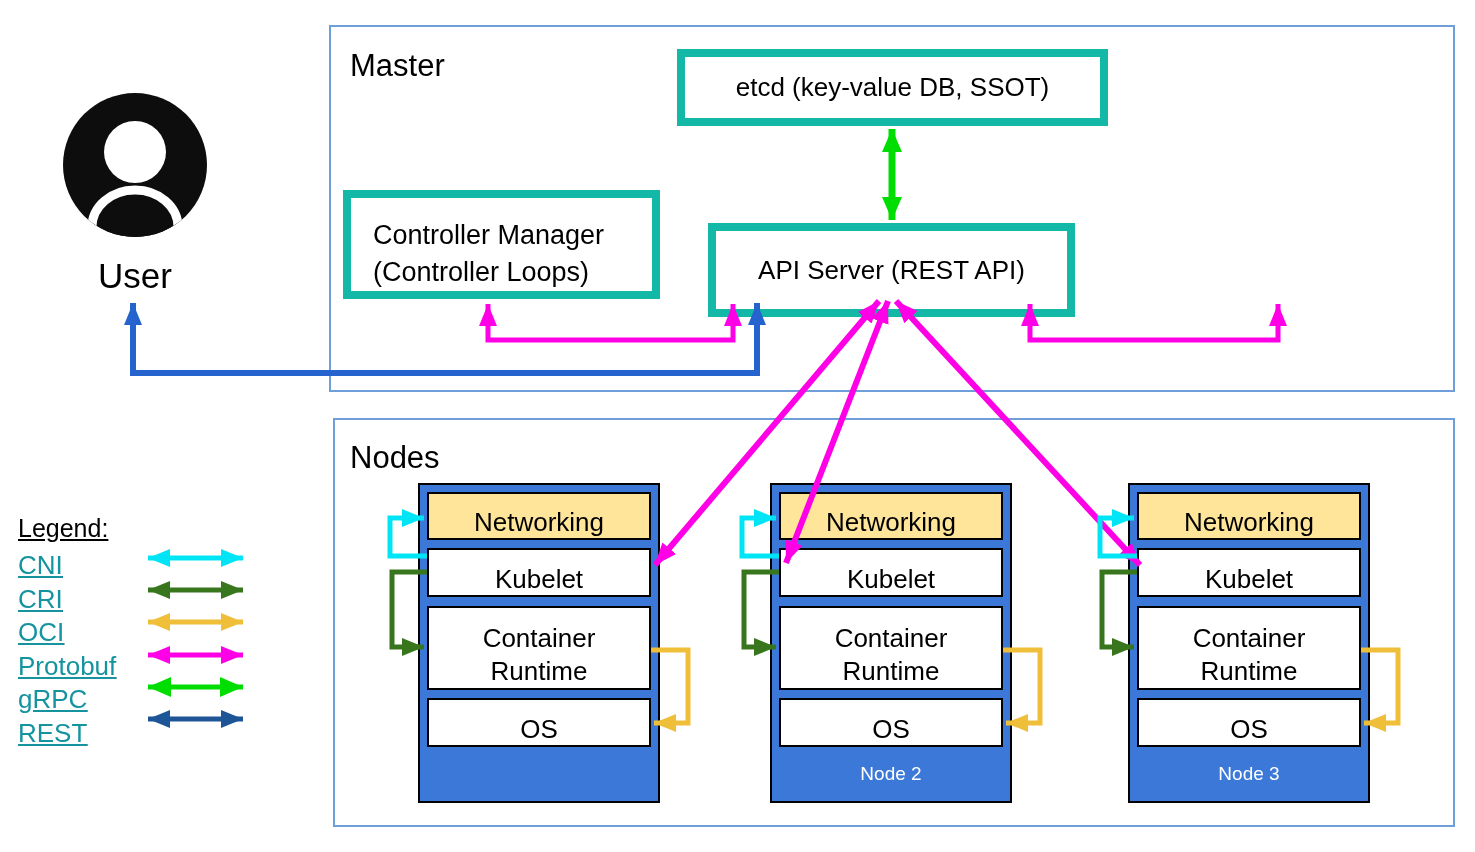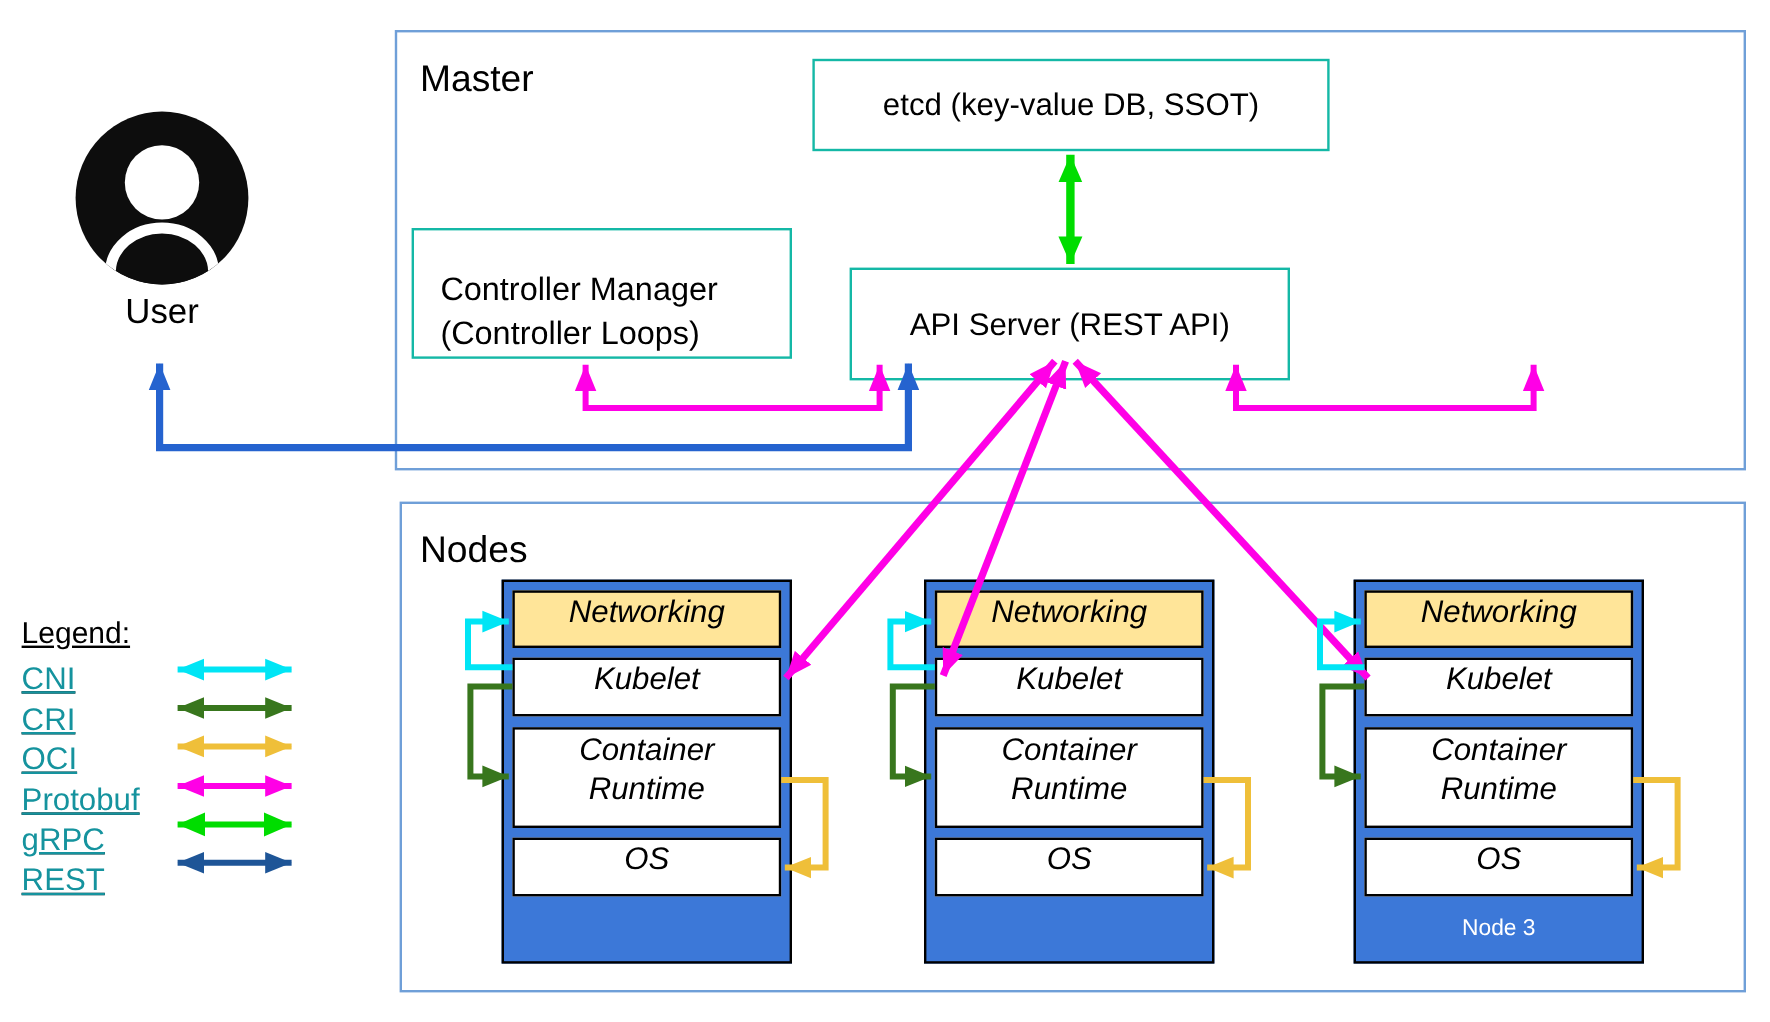--- a/index.html
+++ b/index.html
@@ -7,34 +7,34 @@
   body { font-family: "Liberation Sans", sans-serif; color:#000; }
   #canvas { position:relative; width:1475px; height:852px; background:#fff; overflow:hidden; }
 
   .section { position:absolute; border:2px solid #6f9fd8; background:#fff; }
   #master-section { left:329px; top:25px; width:1126px; height:367px; }
   #nodes-section  { left:333px; top:418px; width:1122px; height:409px; }
   .section-title { position:absolute; font-size:31px; color:#000; }
   #master-title { left:350px; top:48px; }
   #nodes-title  { left:350px; top:440px; }
 
-  .obox { position:absolute; border:2px solid #14b8a6; background:#fff; display:flex; align-items:center; justify-content:center; font-size:26px; text-align:center; }
+  .obox { position:absolute; border:8px solid #14b8a6; background:#fff; display:flex; align-items:center; justify-content:center; font-size:26px; text-align:center; }
   #etcd-box { left:677px; top:49px;  width:431px; height:77px; }
   #api-box  { left:708px; top:223px; width:367px; height:94px; }
   #cm-box   { left:343px; top:190px; width:317px; height:109px; flex-direction:column; align-items:flex-start; justify-content:flex-end; padding-left:22px; text-align:left; font-size:27px; line-height:37px; }
   #sched-box{ left:1123px; top:191px; width:317px; height:109px; flex-direction:column; align-items:flex-start; justify-content:center; padding-left:22px; text-align:left; font-size:27px; line-height:37px; }
 
   
   #user-figure { position:absolute; left:60px; top:90px; width:150px; }
-  #user-label { position:absolute; left:60px; top:244px; width:150px; text-align:center; font-size:29px; }
+  #user-label { position:absolute; left:60px; top:256px; width:150px; text-align:center; font-size:35px; }
 
   
   .node { position:absolute; top:483px; width:242px; height:320px; background:#3c78d8; border:2px solid #000; }
   #node-1 { left:418px; } #node-2 { left:770px; } #node-3 { left:1128px; }
-  .layer { position:absolute; left:7px; width:224px; border:2px solid #000; background:#fff; display:flex; align-items:flex-start; justify-content:center; font-size:26px; text-align:center;font-style:italic; }
+  .layer { position:absolute; left:7px; width:224px; border:2px solid #000; background:#fff; display:flex; align-items:flex-end; justify-content:center; font-size:26px; text-align:center; }
   .layer.networking { top:7px;   height:48px; background:#ffe599; }
   .layer.kubelet    { top:63px;  height:49px; }
   .layer.runtime    { top:121px; height:84px; line-height:33px; }
   .layer.runtime span { display:block; max-width:150px; }
   .layer.os         { top:213px; height:49px; }
   .node-label { position:absolute; left:0; bottom:16px; width:100%; text-align:center; color:#fff; font-size:19px; }
 
   
   #legend { position:absolute; left:18px; top:514px; width:130px;text-decoration:underline; }
   #legend-title { font-size:25px; color:#000; margin-bottom:6px; }
@@ -100,20 +100,21 @@
       </div>
     <div class="layer kubelet">
         <span>Kubelet</span>
       </div>
     <div class="layer runtime">
         <span>Container Runtime</span>
       </div>
     <div class="layer os">
         <span>OS</span>
       </div>
+    <div class="node-label">Node 2</div>
   </div>
   <div class="node" id="node-3">
     <div class="layer networking">
         <span>Networking</span>
       </div>
     <div class="layer kubelet">
         <span>Kubelet</span>
       </div>
     <div class="layer runtime">
         <span>Container Runtime</span>

